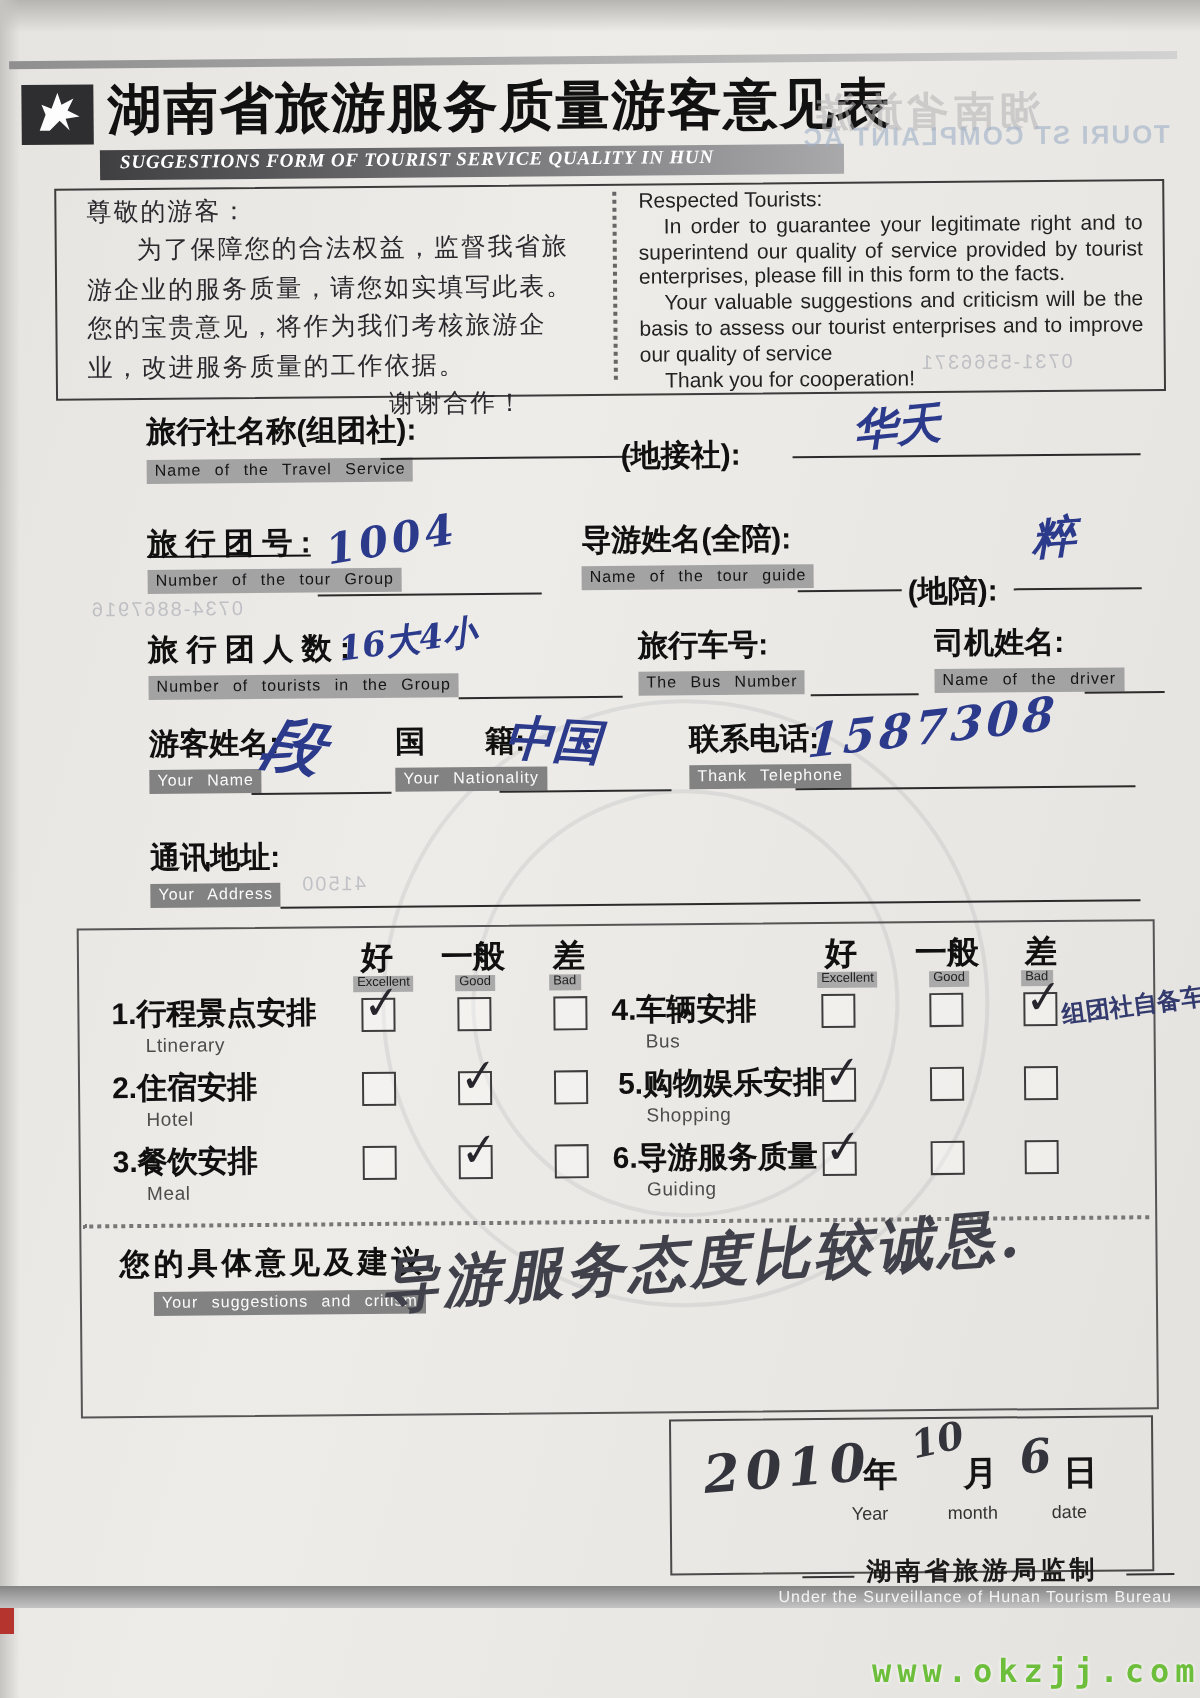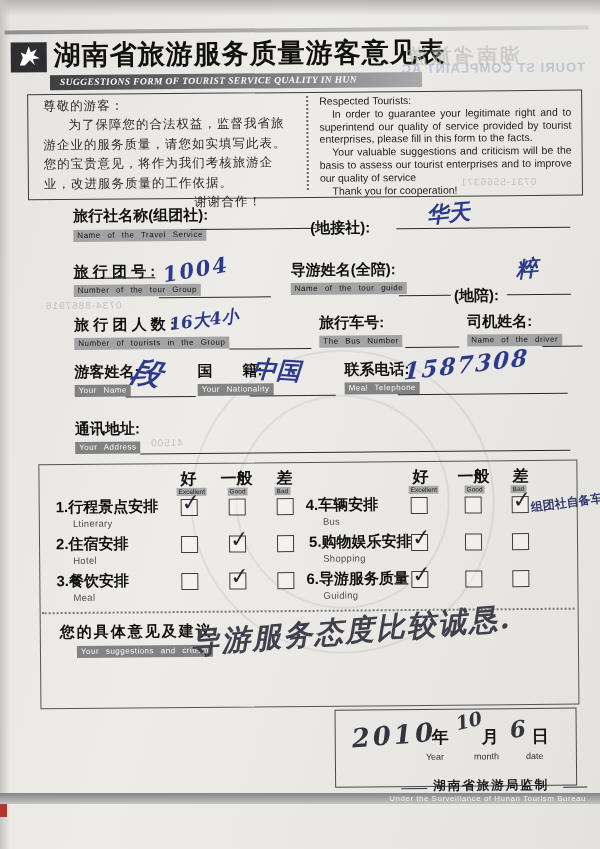--- a/index.html
+++ b/index.html
@@ -140,21 +140,21 @@
 
     <div class="zh" style="left:75px;top:361px;">游客姓名:</div>
     <div class="sub sub-dark" style="left:75px;top:383px;">Your Name</div>
     <div class="hw" style="left:132px;top:352px;font-size:30px;transform:rotate(9deg) skewX(-8deg);">段</div>
     <div class="wline" style="left:126px;top:395px;width:70px;"></div>
     <div class="zh" style="left:198px;top:361px;">国　　籍:</div>
     <div class="sub sub-dark" style="left:198px;top:383px;">Your Nationality</div>
     <div class="hw" style="left:253px;top:354px;font-size:24px;transform:rotate(4deg);">中国</div>
     <div class="wline" style="left:250px;top:395px;width:86px;"></div>
     <div class="zh" style="left:345px;top:361px;">联系电话:</div>
-    <div class="sub sub-dark" style="left:345px;top:383px;">Meal Telephone</div>
+    <div class="sub sub-dark" style="left:345px;top:383px;">Thank Telephone</div>
     <div class="hw" style="left:404px;top:352px;font-size:23px;transform:rotate(-6deg) skewX(-10deg);letter-spacing:2px;">1587308</div>
     <div class="wline" style="left:398px;top:395px;width:170px;"></div>
 
     <div class="zh" style="left:75px;top:418px;">通讯地址:</div>
     <div class="sub sub-dark" style="left:75px;top:440px;">Your Address</div>
     <div class="wline" style="left:140px;top:452px;width:430px;"></div>
 
     <div id="rate-box" class="abs"></div>
     <div id="rate-dash" class="abs"></div>
 
@@ -227,14 +227,15 @@
 
     <div class="prod-dash" style="left:398px;top:789px;width:26px;"></div>
     <div id="producer" class="abs">湖南省旅游局监制</div>
     <div class="prod-dash" style="left:560px;top:789px;width:24px;"></div>
   </div>
 
   <div id="surv-bar" class="abs">
     <span>Under the Surveillance of Hunan Tourism Bureau</span>
   </div>
 
+  <div id="wm-url" class="abs">www.okzjj.com</div>
   <div id="red-corner" class="abs"></div>
 </div>
 
 </body></html>

